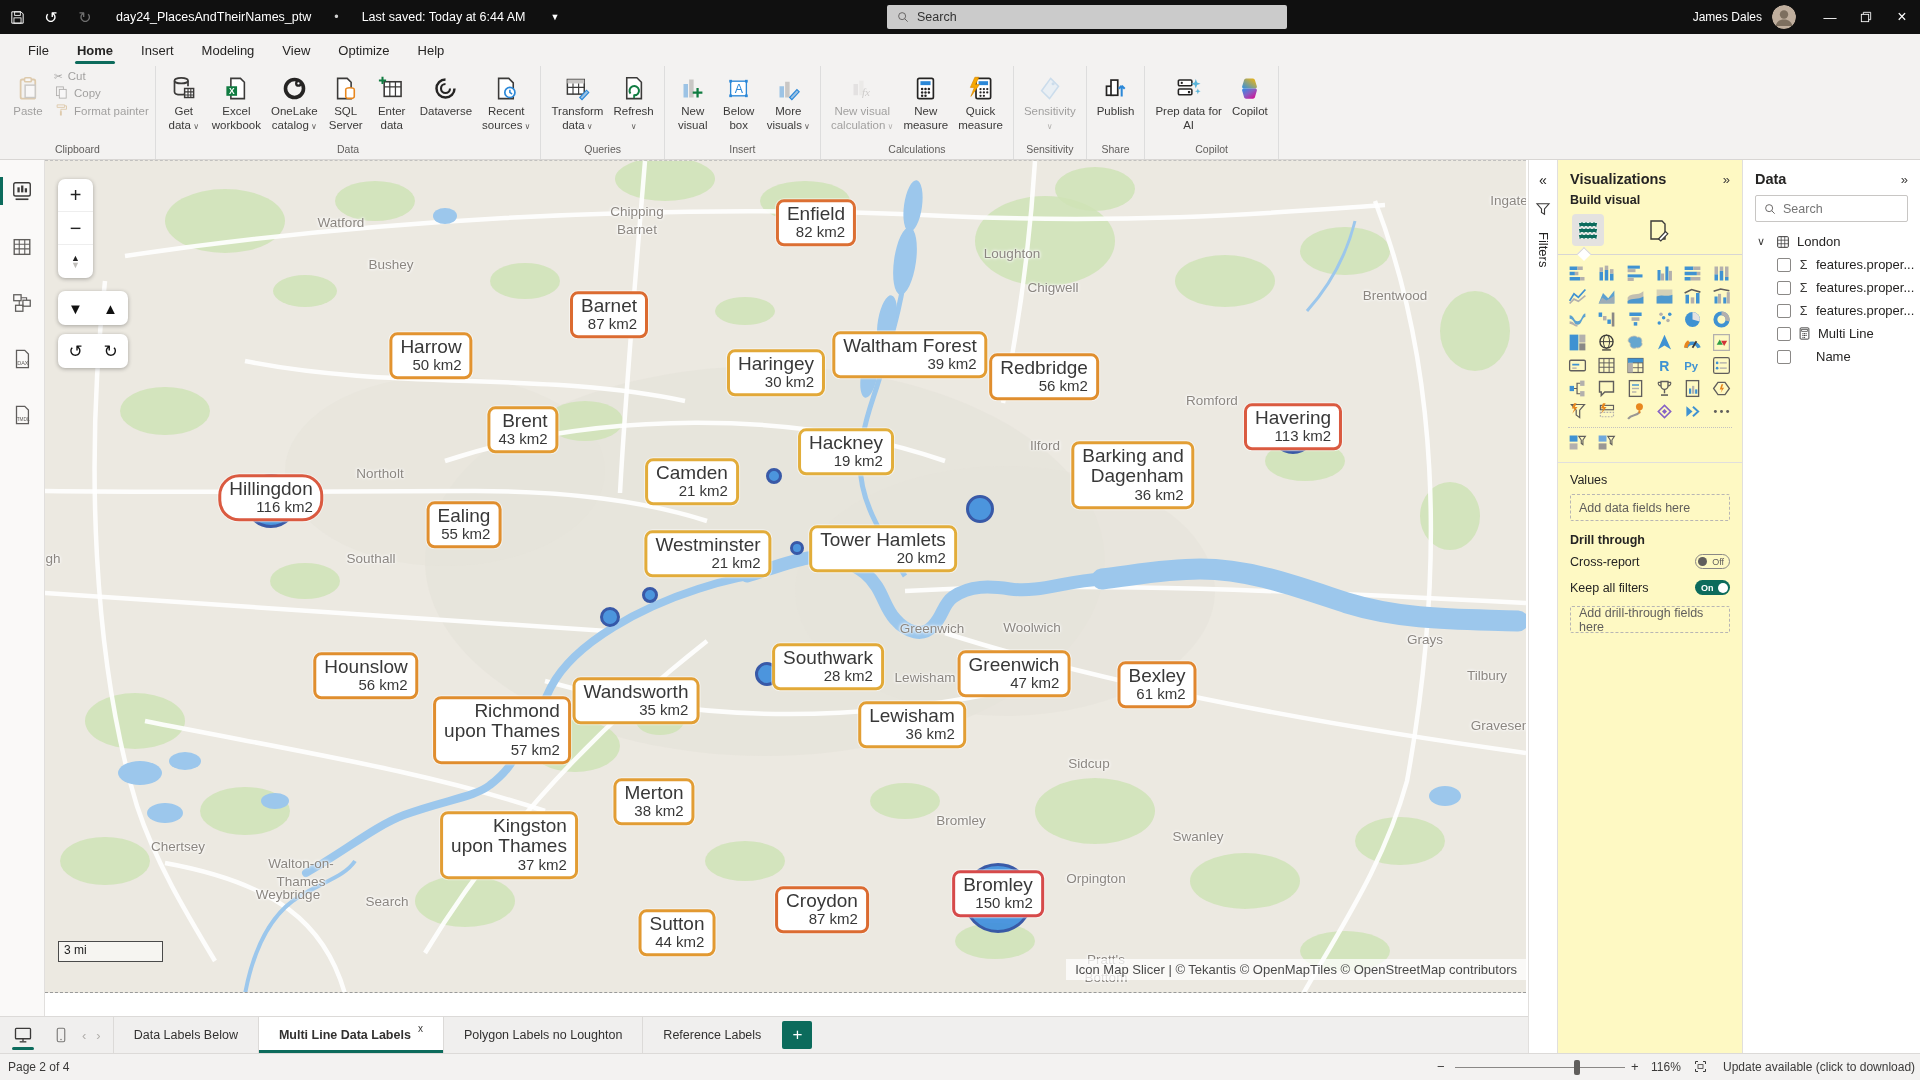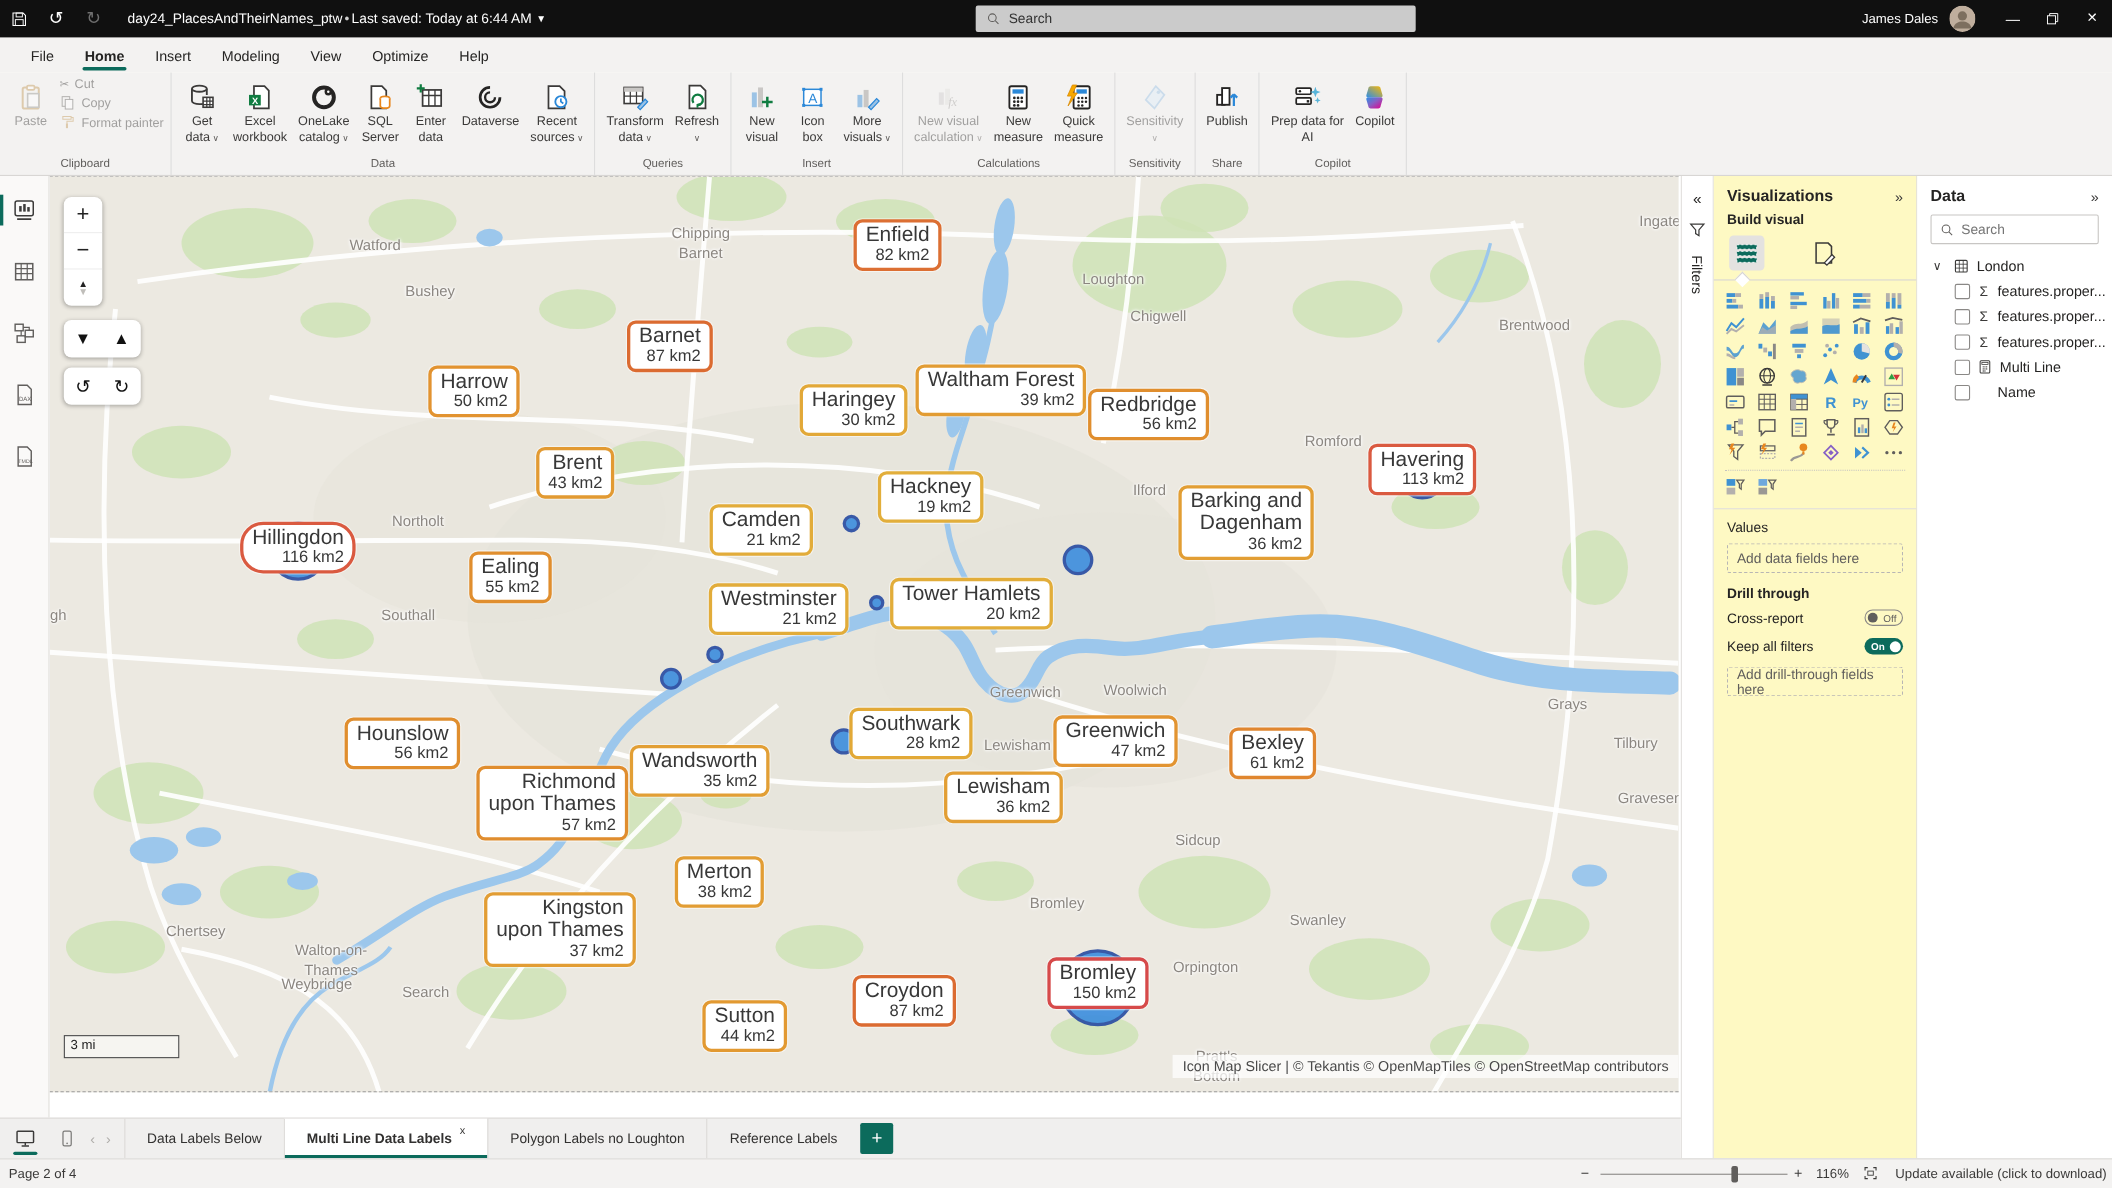--- a/index.html
+++ b/index.html
@@ -3,21 +3,21 @@
 <meta charset="utf-8">
 <style>
   *{margin:0;padding:0;box-sizing:border-box}
   html,body{width:1920px;height:1080px}
   body{position:relative;font-family:"Liberation Sans",sans-serif;overflow:hidden;background:#fff;-webkit-font-smoothing:antialiased}
   svg{display:block}
 
   
   .titlebar{position:absolute;top:0;left:0;right:0;height:34px;background:#101010;display:flex;align-items:center;color:#fff;z-index:50}
   .tb-ic{width:34px;height:34px;display:flex;align-items:center;justify-content:center;cursor:pointer}
-  .tb-title{font-size:12.5px;margin-left:14px;display:flex;align-items:center;gap:2px;white-space:nowrap}
+  .tb-title{font-size:12.5px;margin-left:14px;display:flex;align-items:center;gap:23px;white-space:nowrap}
   .tb-dim{color:#d0d0d0}
   .tb-caret{font-size:9px;color:#fff;margin-left:2px}
   .tb-search{position:absolute;left:887px;top:5px;width:400px;height:24px;background:#cbcbcb;border-radius:2px;display:flex;align-items:center;padding:0 9px;color:#333;font-size:12.5px;gap:7px;cursor:text}
   .tb-right{position:absolute;right:0;top:0;height:34px;display:flex;align-items:center}
   .tb-user{font-size:12px;margin-right:10px}
   .tb-av{width:24px;height:24px;border-radius:50%;overflow:hidden;margin-right:16px}
   .winbtn{width:36px;height:34px;display:flex;align-items:center;justify-content:center;font-size:13px;color:#fff;cursor:pointer}
 
   
   .tabsrow{position:absolute;top:34px;left:0;right:0;height:32px;background:#f3f2f1;display:flex;align-items:flex-end;padding-left:14px;z-index:40}
@@ -363,21 +363,21 @@
               <rect x="5" y="5.5" width="14" height="13" fill="#fff" stroke="#2b88d8" stroke-width="1.2"></rect>
               <text x="8.7" y="16.3" font-size="11" fill="#2b88d8" font-family="Liberation Sans,sans-serif">A</text>
               <g fill="#2b88d8">
                 <rect x="3.8" y="4.3" width="2.4" height="2.4" fill="undefined"></rect>
                 <rect x="17.8" y="4.3" width="2.4" height="2.4" fill="undefined"></rect>
                 <rect x="3.8" y="17.3" width="2.4" height="2.4" fill="undefined"></rect>
                 <rect x="17.8" y="17.3" width="2.4" height="2.4" fill="undefined"></rect>
               </g>
             </svg>
           </span>
-          <span class="rtx">Icon
+          <span class="rtx">Below
 box</span>
         </div>
         <div class="rbtn">
           <span class="ric">
             <svg width="27" height="27" viewBox="0 0 24 24">
               <rect x="4" y="10" width="4" height="10" fill="#9cc3e5"></rect>
               <rect x="9" y="6" width="4" height="14" fill="#c9c7c5"></rect>
               <path d="M13 20 L19.5 13 L21.5 15 L15 22 Z" fill="#9cc3e5" stroke="#2b88d8" stroke-width="1"></path>
             </svg>
           </span>

